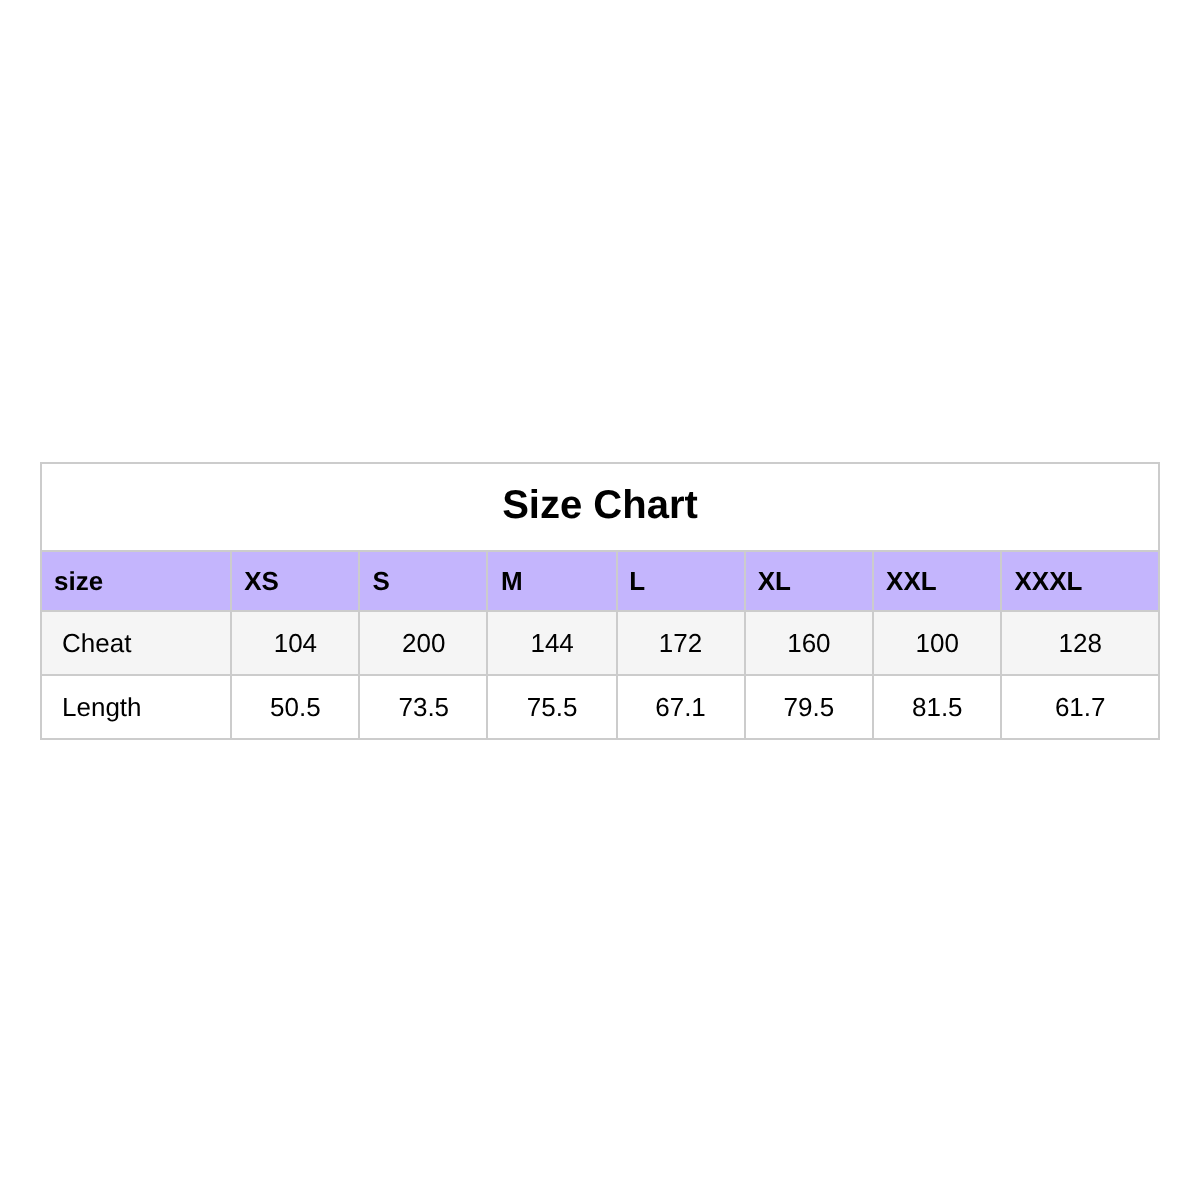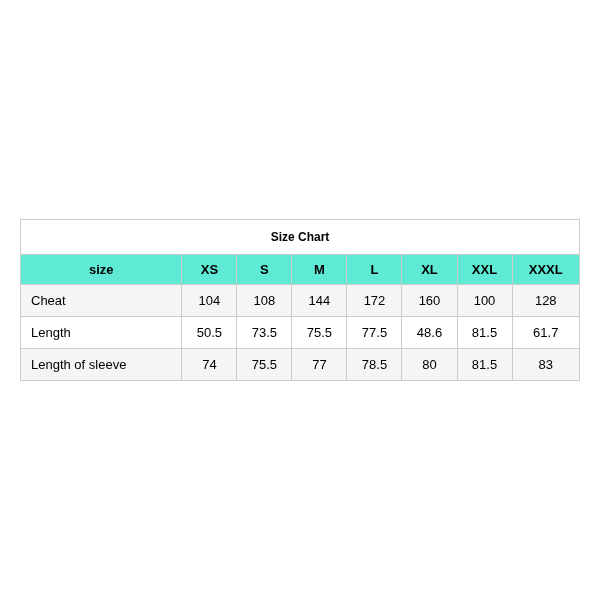--- a/index.html
+++ b/index.html
@@ -23,33 +23,33 @@
     }
 
     .size-chart-table {
       width: 100%;
       border-collapse: collapse;
       border: 1px solid #cccccc;
     }
 
     .title-row td {
       text-align: center;
-      font-size: 12px;
+      font-size: 20px;
       font-weight: bold;
       padding: 10px 24px;
       background-color: #ffffff;
       border-bottom: 1px solid #cccccc;
     }
 
     .header-row td {
-      text-align: center;
+      text-align: left;
       font-size: 13px;
       font-weight: bold;
       padding: 7px 6px;
-      background-color: #5eead4;
+      background-color: #c4b5fd;
       border-bottom: 1px solid #cccccc;
       border-right: 1px solid #cccccc;
     }
 
     .header-row td:first-child {
       font-weight: bold;
     }
 
     .data-row td {
       text-align: center;
@@ -85,42 +85,32 @@
           <td>S</td>
           <td>M</td>
           <td>L</td>
           <td>XL</td>
           <td>XXL</td>
           <td>XXXL</td>
         </tr>
     <tr class="data-row">
           <td>Cheat</td>
           <td>104</td>
-          <td>108</td>
+          <td>200</td>
           <td>144</td>
           <td>172</td>
           <td>160</td>
           <td>100</td>
           <td>128</td>
         </tr>
         <tr class="data-row">
           <td>Length</td>
           <td>50.5</td>
           <td>73.5</td>
           <td>75.5</td>
-          <td>77.5</td>
-          <td>48.6</td>
+          <td>67.1</td>
+          <td>79.5</td>
           <td>81.5</td>
           <td>61.7</td>
-        </tr>
-        <tr class="data-row">
-          <td>Length of sleeve</td>
-          <td>74</td>
-          <td>75.5</td>
-          <td>77</td>
-          <td>78.5</td>
-          <td>80</td>
-          <td>81.5</td>
-          <td>83</td>
         </tr>
       </tbody>
   </table>
 </div>
 
 </body></html>

